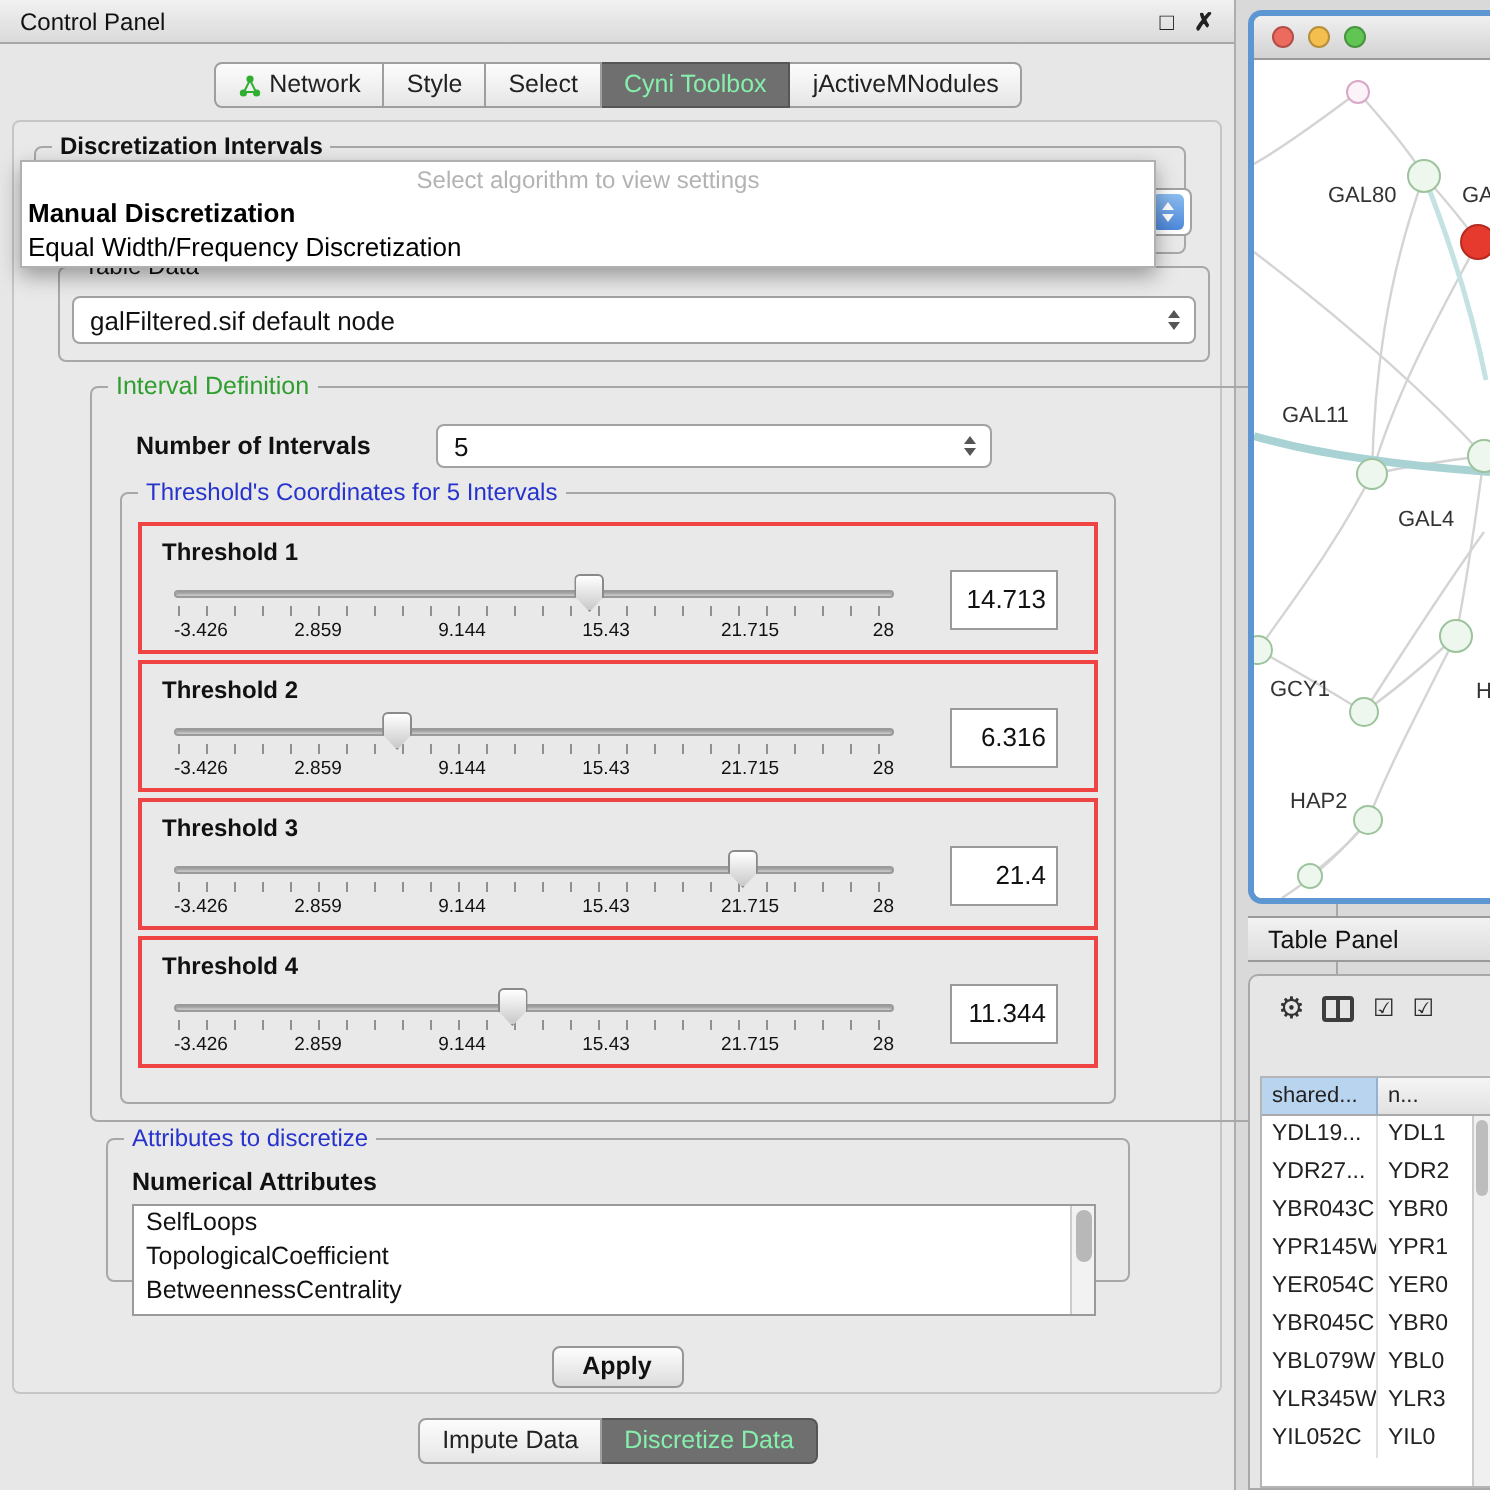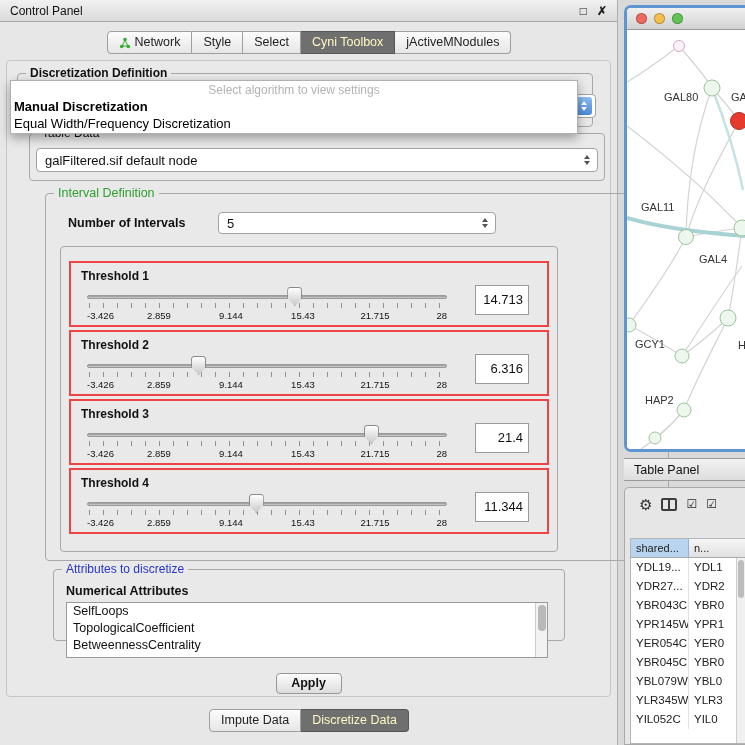--- a/index.html
+++ b/index.html
@@ -11,21 +11,21 @@
   
   .cp { position:absolute; left:0; top:0; width:618px; height:745px; background:#e7e7e7; border-right:1px solid #adadad; }
   .cp-titlebar { height:22px; background:linear-gradient(#f1f1f1,#dadada); border-bottom:1px solid #a8a8a8; display:flex; align-items:center; padding:0 10px; font-size:12px; color:#111; }
   .win-btns { margin-left:auto; display:flex; gap:10px; font-size:12px; color:#222; }
   .win-btns span { cursor:default; }
 
   .cp-tabs { position:absolute; top:31px; left:0; width:618px; display:flex; justify-content:center; }
   .tab { font-size:12.5px; height:23px; line-height:21px; padding:0 11px; background:linear-gradient(#fcfcfc,#e6e6e6); border:1px solid #9e9e9e; border-left-width:0; color:#222; display:flex; align-items:center; gap:4px; }
   .tab:first-child { border-left-width:1px; border-radius:4px 0 0 4px; }
   .tab:last-child { border-radius:0 4px 4px 0;align-items:flex-end; }
-  .tab.selected { background:#6f6f6f; color:#fef9c3; border-color:#565656; }
+  .tab.selected { background:#6f6f6f; color:#86efac; border-color:#565656; }
 
   .cp-body { position:absolute; top:60px; left:6px; width:605px; height:637px; background:#e9e9e9; border:1px solid #c6c6c6; border-radius:4px; }
 
   .group { position:absolute; border:1px solid #a8a8a8; border-radius:4px; }
   .group-title { position:absolute; top:-8px; left:8px; background:#e9e9e9; padding:0 4px; font-size:12px; color:#111; }
   .group-title.bold { font-weight:bold; }
   .group-title.green { color:#2e9e2e; font-size:12.5px; }
   .group-title.blue { color:#2633cc; }
 
   .algo-group { top:12px; left:10px; width:576px; height:54px; }
@@ -143,21 +143,21 @@
           <span>Cyni Toolbox</span>
         </div>
       <div class="tab">
           <span>jActiveMNodules</span>
         </div>
     </div>
 
     <div class="cp-body">
 
       <div class="group algo-group">
-        <span class="group-title bold">Discretization Definition</span>
+        <span class="group-title bold">Discretization Intervals</span>
         <div class="combo algo-combo">
           <span class="ctext"></span>
           <span class="stepper blue">
               <i class="up"></i>
               <i class="dn"></i>
             </span>
         </div>
       </div>
 
       <div class="group tdata-group">
@@ -176,20 +176,21 @@
         <span class="nints-label">Number of Intervals</span>
         <div class="combo nints-combo">
           <span class="ctext">5</span>
           <span class="stepper">
               <i class="up"></i>
               <i class="dn"></i>
             </span>
         </div>
 
         <div class="group coords-group">
+          <span class="group-title blue">Threshold's Coordinates for 5 Intervals</span>
 
           <div class="thr-block first">
             <div class="thr-label">Threshold 1</div>
             <div class="slider">
               <div class="track"></div>
               <div class="ticks"></div>
               <div class="thumb" style="left: 57.72%;"></div>
               <div class="scale">
                 <span class="p0">-3.426</span>
                 <span class="p20">2.859</span>

